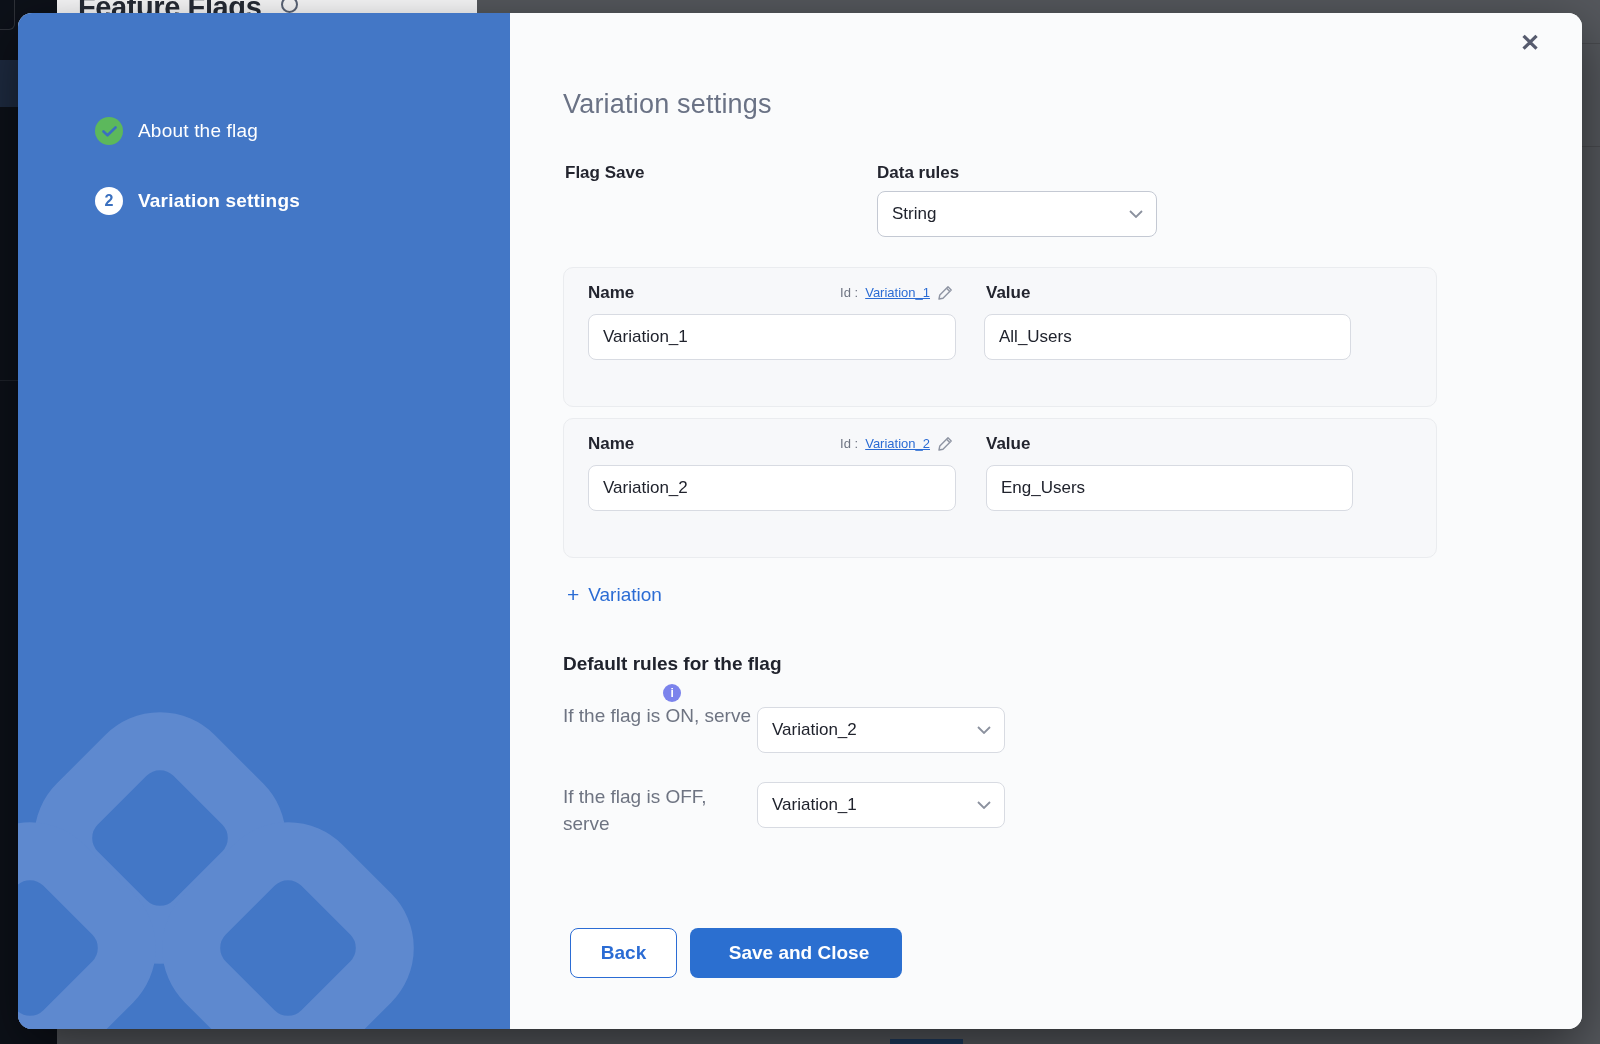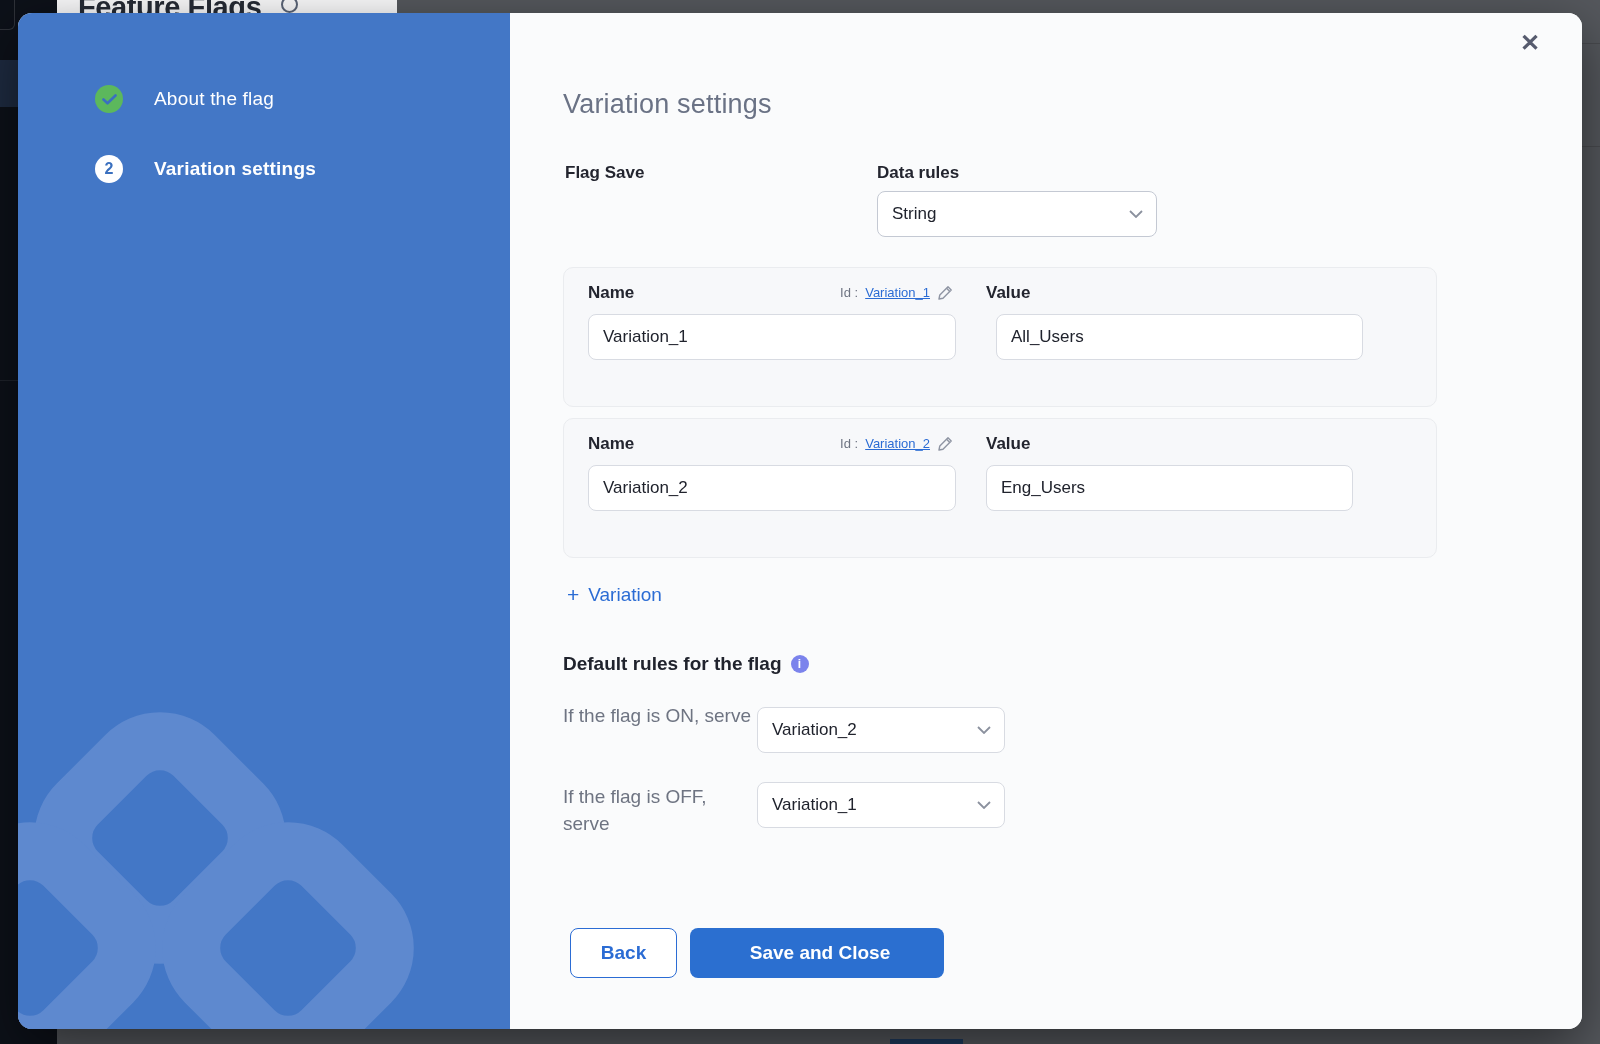--- a/index.html
+++ b/index.html
@@ -5,34 +5,34 @@
   html,body{margin:0;padding:0;background:#2e3136;}
   .stage{position:relative;width:1600px;height:1044px;background:#55585D;overflow:hidden;
          font-family:"Liberation Sans",sans-serif;-webkit-font-smoothing:antialiased;}
 
   
   .left-strip{position:absolute;left:0;top:0;width:57px;height:1044px;background:#0D1119;}
   .left-block{position:absolute;left:0;top:60px;width:57px;height:47px;background:#1E2B41;}
   .left-line{position:absolute;left:0;top:380px;width:57px;height:1px;background:rgba(255,255,255,.08);}
   .left-corner{position:absolute;left:0;top:0;width:14px;height:29px;border-right:1px solid rgba(255,255,255,.14);
                border-bottom:1px solid rgba(255,255,255,.14);border-bottom-right-radius:6px;}
-  .hdr-frag{position:absolute;left:57px;top:0;width:340px;height:13px;background:#FBFBFC;overflow:hidden;}
+  .hdr-frag{position:absolute;left:57px;top:0;width:420px;height:13px;background:#FBFBFC;overflow:hidden;}
   .hdr-title{position:absolute;left:21px;top:-9px;font-size:29px;font-weight:700;color:#262B35;letter-spacing:-.4px;white-space:nowrap;}
   .hdr-info{position:absolute;left:224px;top:-4px;width:13px;height:13px;border:2px solid #5B6578;border-radius:50%;}
   .right-line{position:absolute;left:1582px;width:18px;height:1px;background:rgba(0,0,0,.14);}
   .bottom-frag{position:absolute;left:890px;top:1039px;width:73px;height:5px;background:#1D3A5E;}
 
   
   .modal{position:absolute;left:18px;top:13px;width:1564px;height:1016px;border-radius:14px;
          background:#FAFBFC;box-shadow:0 18px 55px rgba(0,0,0,.5);overflow:hidden;display:flex;}
 
   
   .sidebar{position:relative;flex:0 0 492px;height:100%;background:#4377C6;overflow:hidden;}
   .watermark{position:absolute;left:0;top:0;pointer-events:none;}
-  .step{position:absolute;left:77px;display:flex;align-items:center;gap:31px;cursor:pointer;}
+  .step{position:absolute;left:77px;display:flex;align-items:center;gap:15px;cursor:pointer;margin-top:32px;}
   .step-1{top:72px;}
   .step-2{top:142px;}
   .step-circle{width:28px;height:28px;border-radius:50%;display:flex;align-items:center;justify-content:center;flex:0 0 28px;}
   .circle-green{background:#5CB85C;}
   .circle-white{background:#FFFFFF;color:#3A70BF;font-size:16px;font-weight:700;}
   .step-label{color:#FFFFFF;font-size:19px;letter-spacing:.2px;}
   .step-2 .step-label{font-weight:700;}
 
   
   .panel{position:relative;flex:1;height:100%;background:#FAFBFC;}
@@ -58,35 +58,35 @@
            border-radius:8px;font-size:17px;color:#20232D;padding:0 14px;font-family:"Liberation Sans",sans-serif;}
 
   
   .add-var{position:absolute;left:57px;top:570px;display:flex;align-items:center;gap:9px;background:none;border:none;
            padding:0;cursor:pointer;font-family:"Liberation Sans",sans-serif;}
   .add-var span{color:#2B6CD4;font-size:19px;}
   .add-var .plus{font-size:21px;font-weight:400;}
 
   
   .def-heading{position:absolute;left:53px;top:640px;display:flex;align-items:center;gap:9px;
-               font-size:19px;font-weight:700;color:#20232D;}
+               font-size:19px;font-weight:700;color:#20232D;flex-direction:column;}
   .info-dot{width:18px;height:18px;border-radius:50%;background:#7B83EC;color:#fff;font-size:12px;font-weight:700;
             display:flex;align-items:center;justify-content:center;}
   .rule-label{position:absolute;left:53px;font-size:19px;color:#6E7482;}
   .rule-label-on{top:680px;height:46px;line-height:46px;white-space:nowrap;}
   .rule-label-off{top:770px;width:180px;line-height:27px;}
   .rule-dd{position:absolute;width:248px;cursor:pointer;}
   .rule-dd-on{left:247px;top:694px;}
   .rule-dd-off{left:247px;top:769px;}
 
   
   .btn{position:absolute;top:915px;height:50px;border-radius:8px;font-size:19px;font-weight:700;cursor:pointer;
        font-family:"Liberation Sans",sans-serif;}
   .btn-back{left:60px;width:107px;background:#FFFFFF;color:#2B6CD4;border:1px solid #2B6CD4;}
-  .btn-save{left:180px;width:254px;background:#2B6FD0;color:#FFFFFF;border:none;padding-left:12px;}
+  .btn-save{left:180px;width:212px;background:#2B6FD0;color:#FFFFFF;border:none;padding-left:12px;}
 
   .icon{display:inline-flex;align-items:center;}
 </style>
 </head>
 <body>
 
 <div class="stage">
 
   <div class="hdr-frag">
     <div class="hdr-title">Feature Flags</div>
@@ -161,21 +161,21 @@
             <span class="icon">
               <svg width="17" height="17" viewBox="0 0 17 17" fill="none" stroke="#8F95A3" stroke-width="1.4" stroke-linejoin="round">
                 <path d="M11 2.8l3.2 3.2L6 14.2l-4 .8.8-4z"></path>
                   <path d="M9.6 4.2l3.2 3.2"></path>
               </svg>
             </span>
           </button>
         </div>
         <div class="c-label" style="left:422px">Value</div>
         <input class="c-input" style="left: 24px; width: 368px;" value="Variation_1">
-        <input class="c-input" style="left: 432px; width: 367px;" value="All_Users">
+        <input class="c-input" style="left: 420px; width: 367px;" value="All_Users">
       </div>
 
       <div class="vcard vcard-2">
         <div class="c-label" style="left:24px">Name</div>
         <div class="c-id">
           <span class="id-prefix">Id :</span>
           <span class="id-link">Variation_2</span>
           <button class="edit-btn">
             <span class="icon">
               <svg width="17" height="17" viewBox="0 0 17 17" fill="none" stroke="#8F95A3" stroke-width="1.4" stroke-linejoin="round">

